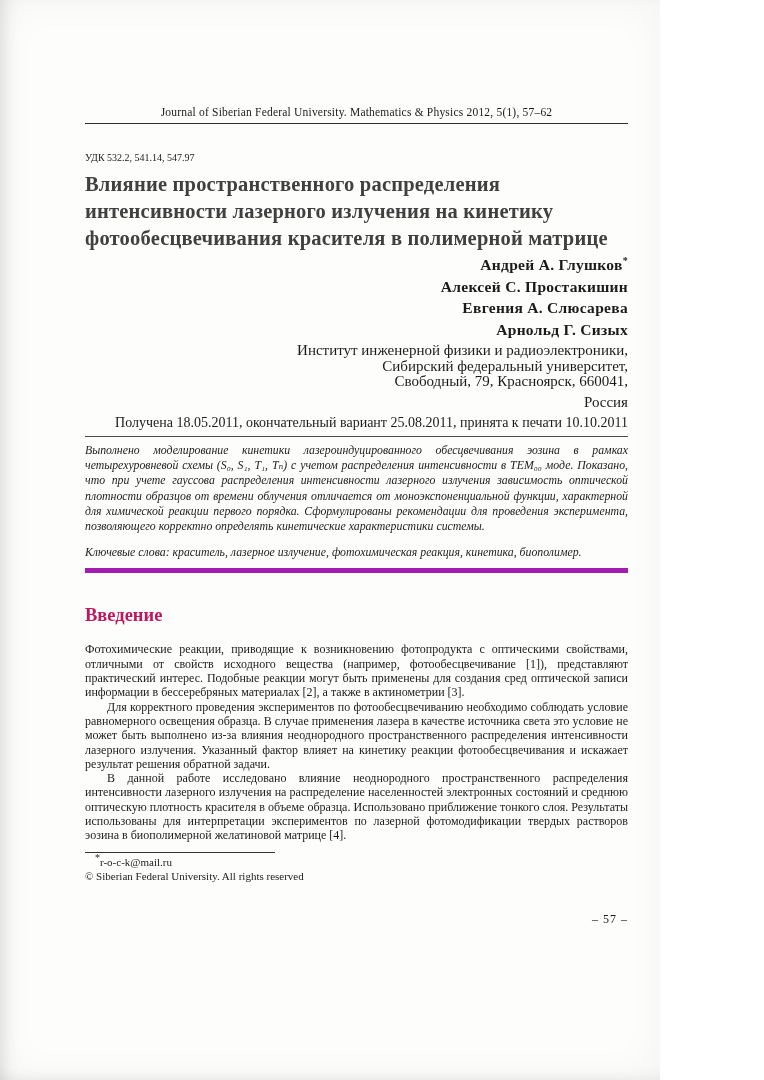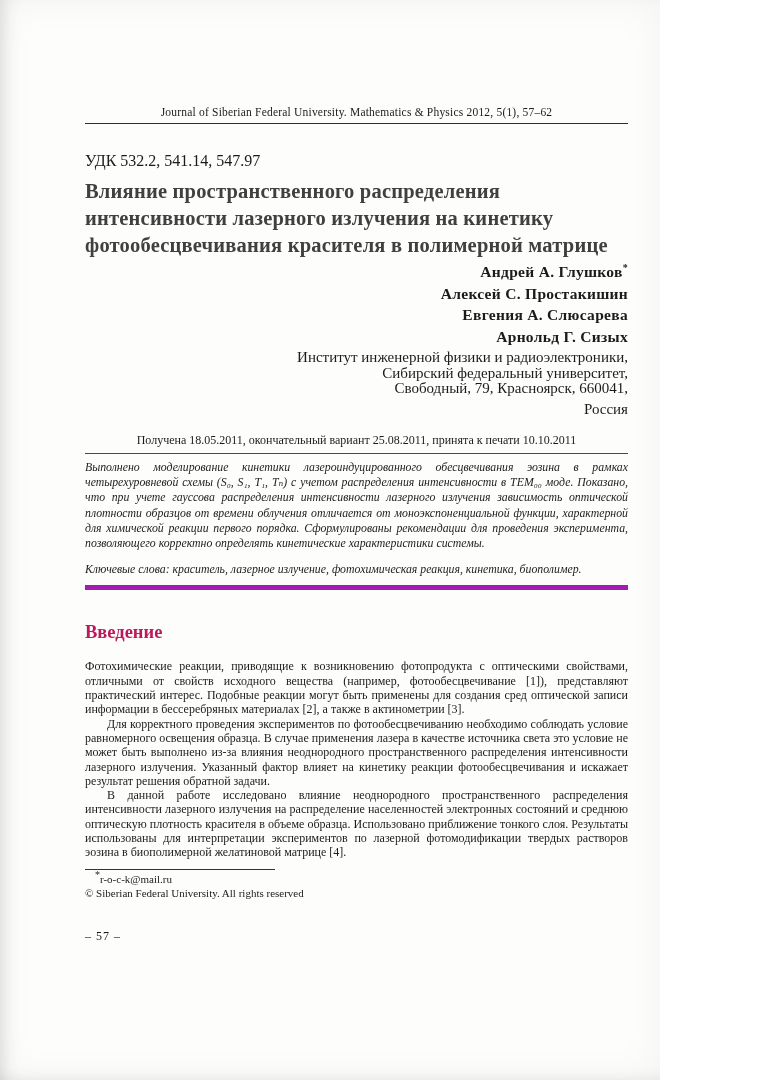--- a/index.html
+++ b/index.html
@@ -16,34 +16,34 @@
                 inset 0 -12px 16px -12px rgba(0,0,0,0.07);
   }
   .content { position:absolute; left:85px; top:0; width:543px; }
 
   .journal-header {
     margin-top:106px; text-align:center;
     font-size:11.5px; letter-spacing:0.2px;
     padding-bottom:5px; border-bottom:1px solid #2e2e2e;
   }
 
-  .udc { margin-top:28px; font-size:16px; }
+  .udc { margin-top:28px; font-size:10px; }
 
   .title {
     margin:8px 0 0 0; font-size:20.5px; font-weight:700;
     line-height:27px; letter-spacing:0.2px; color:#404040;
   }
 
   .authors-block { margin-top:2px; text-align:right; }
   .author-line { font-weight:700; font-size:15.5px; line-height:21.5px; letter-spacing:0.3px; }
   .sup { font-size:10px; vertical-align:super; line-height:0; }
   .affiliation { margin-top:3px; font-size:15px; line-height:15.5px; }
   .country { margin-top:5px; }
 
-  .received { margin-top:16px; text-align:center; font-size:12px; }
+  .received { margin-top:5px; text-align:right; font-size:14px; }
 
   .abstract-block {
     margin-top:5px; padding:6px 0 8px 0;
     border-top:1px solid #4a4a4a; border-bottom:5px solid #a21caf;
   }
   .abstract, .keywords {
     font-style:italic; font-size:11.8px; line-height:15.2px;
     text-align:justify; color:#222;
   }
   .keywords { margin-top:11px; }
@@ -51,21 +51,21 @@
   .section-heading { margin:32px 0 16px 0; font-size:18.5px; font-weight:700; color:#be185d; }
 
   .body-par { margin:13px 0 0 0; font-size:12px; line-height:14.3px; text-align:justify; }
   .body-par.indent { margin-top:0; text-indent:22px; }
 
   .footnote { margin-top:9px; font-size:11px; }
   .footnote-rule { width:190px; height:0; border-top:1px solid #333; }
   .footnote-email { margin-top:3px; padding-left:10px; }
   .copyright { margin-top:2px; }
 
-  .page-number { margin-top:30px; text-align:left; font-size:12px; letter-spacing:1px; }
+  .page-number { margin-top:30px; text-align:right; font-size:12px; letter-spacing:1px; }
 </style>
 </head>
 <body>
 
 <div class="page">
   <div class="content">
 
     <div class="journal-header">Journal of Siberian Federal University. Mathematics &amp; Physics 2012, 5(1), 57–62</div>
 
     <div class="udc">УДК 532.2, 541.14, 547.97</div>

